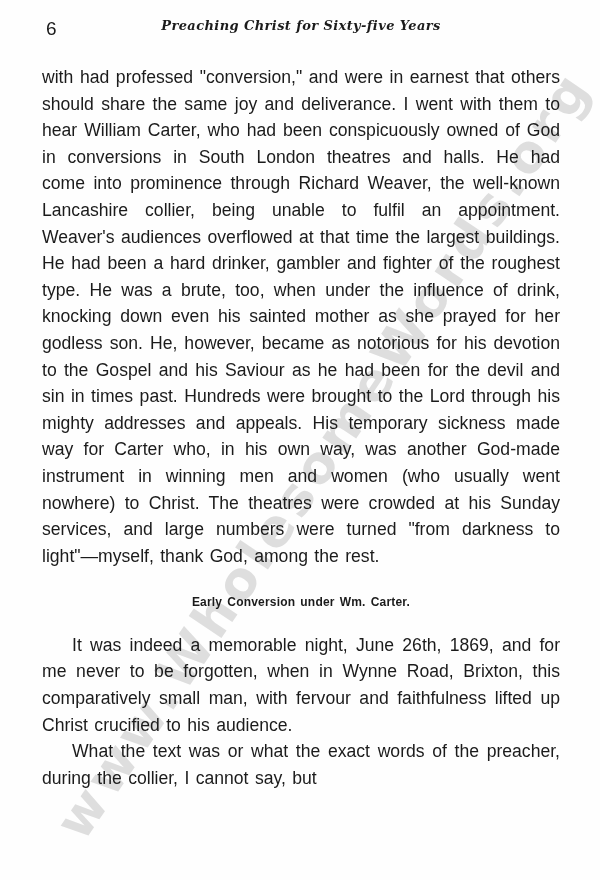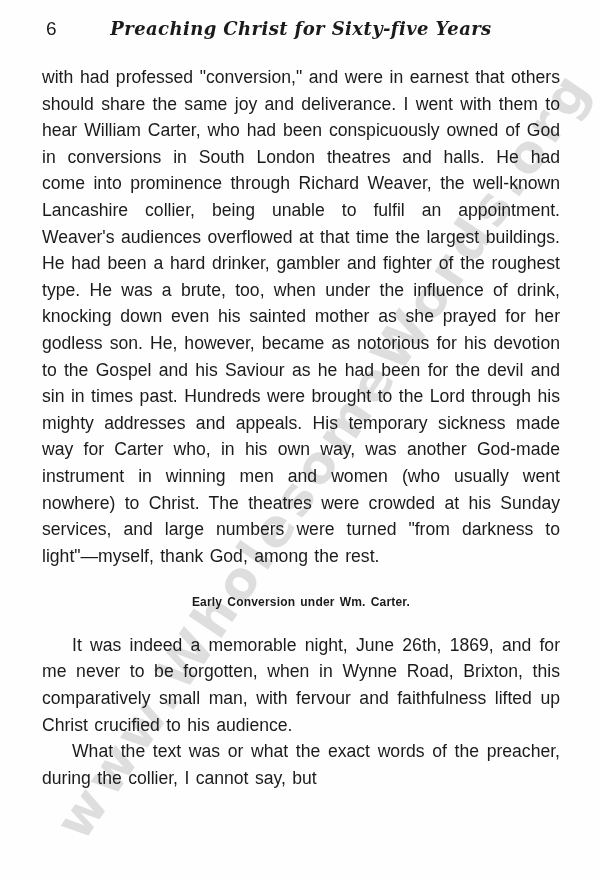--- a/index.html
+++ b/index.html
@@ -48,21 +48,21 @@
     left: 4px;
     top: 2px;
     font-size: 19px;
     font-family: "Liberation Sans", sans-serif;
   }
   .header-title {
     text-align: center;
     font-family: "DejaVu Serif", serif;
     font-style: italic;
     font-weight: bold;
-    font-size: 18px;
+    font-size: 13px;
     letter-spacing: 0.4px;
     padding-top: 2px;
   }
   .body-text {
     margin-top: 14px;
     font-size: 17.6px;
     line-height: 26.6px;
     text-align: justify;
     word-spacing: 1.5px;
   }

